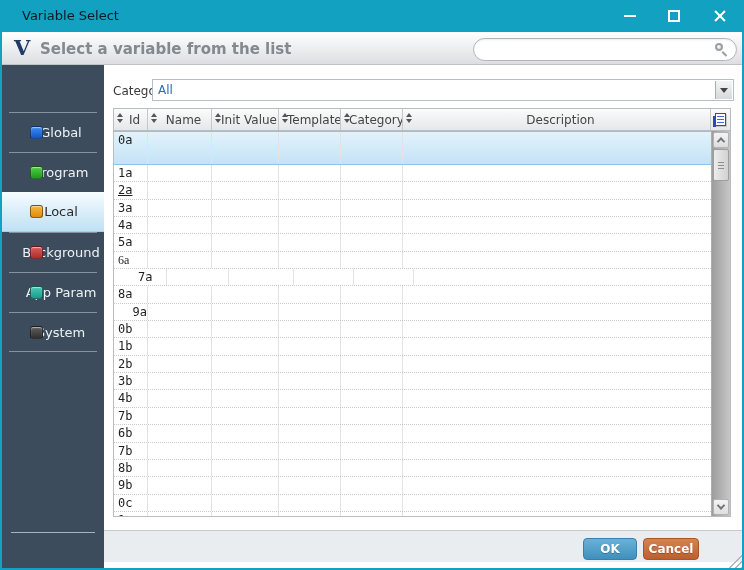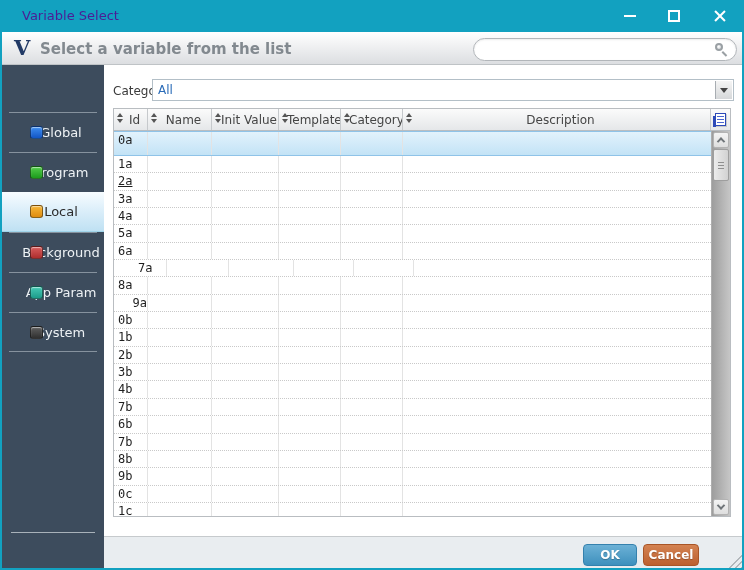--- a/index.html
+++ b/index.html
@@ -9,21 +9,21 @@
          font-family:"DejaVu Sans","Liberation Sans",sans-serif; }
 
   
   .edge { position:absolute; background:#12a1c0; z-index:50; }
   .edge.left  { left:0; top:32px; width:2px;  bottom:0; }
   .edge.right { right:0; top:32px; width:2px; bottom:0; }
   .edge.bottom{ left:0; bottom:0; height:2px; width:100%; }
 
   
   .titlebar { position:absolute; left:0; top:0; width:100%; height:32px; background:#12a1c0; }
-  .title-text { position:absolute; left:22px; top:8px; color:#4c1d95; font-size:13px; }
+  .title-text { position:absolute; left:22px; top:8px; color:#0f172a; font-size:13px; }
   .win-btn { position:absolute; top:0; width:34px; height:32px; display:flex; align-items:center; justify-content:center; cursor:pointer; }
   .win-btn.min { left:613px; } .win-btn.max { left:657px; } .win-btn.close { left:703px; }
   .ic-min { width:12px; height:2px; background:#fff; }
   .ic-max { width:12px; height:12px; border:2px solid #fff; }
   .ic-close { position:relative; width:14px; height:14px; }
   .ic-close i { position:absolute; left:0; top:6px; width:14px; height:2px; background:#fff; }
   .ic-close i:first-child { transform:rotate(45deg); }
   .ic-close i:last-child  { transform:rotate(-45deg); }
 
   
@@ -82,38 +82,38 @@
   .colpick::before { content:''; position:absolute; left:-3px; top:2px; width:3px; height:11px; background:#2c49b8; }
   .colpick::after { content:''; position:absolute; left:1px; right:1px; top:2px; height:8px;
                     background:repeating-linear-gradient(180deg,#4a66d0 0 1px,transparent 1px 3px); }
 
   .tbody { position:absolute; left:0; top:22px; width:597px; bottom:0; overflow:hidden; }
   .tr { display:flex; height:17.35px; border-bottom:1px dotted #c9c9c9; cursor:pointer; }
   .td { border-right:1px solid #e3e3e3; font-family:"DejaVu Sans Mono","Liberation Mono",monospace;
         font-size:12px; color:#1e1e1e; padding:1px 0 0 4px; overflow:hidden; white-space:nowrap; }
   .td:last-child { border-right:none; }
   .tr.selected { background:linear-gradient(180deg,#e2f2fc,#c3e3f6); border-top:1px solid #8fc3e8;
-                 border-bottom:1px solid #8fc3e8; height:25px; }
+                 border-bottom:1px solid #8fc3e8; height:34px; }
 
   
   .vscroll { position:absolute; right:0; top:22px; bottom:0; width:19px;
              background:linear-gradient(90deg,#9d9d9d,#c6c6c6); border-left:1px solid #aeaeae; }
   .sbtn { position:absolute; left:1px; right:1px; height:16px; background:linear-gradient(180deg,#f4f4f4,#dedede);
           border:1px solid #b3b3b3; border-radius:2px; display:flex; align-items:center; justify-content:center; cursor:pointer; }
   .sbtn.up { top:1px; } .sbtn.down { bottom:1px; }
   .chev { width:6px; height:6px; border-left:2px solid #6f7478; border-bottom:2px solid #6f7478; }
   .chev.up { transform:rotate(135deg) translate(1px,-1px); }
   .chev.down { transform:rotate(-45deg) translate(1px,-1px); }
   .thumb { position:absolute; left:1px; right:1px; top:18px; height:32px;
            background:linear-gradient(90deg,#ececec,#d2d2d2); border:1px solid #9e9e9e; border-radius:2px; cursor:grab; }
   .thumb::after { content:''; position:absolute; left:4px; right:4px; top:12px; height:7px;
                   background:repeating-linear-gradient(180deg,#8f8f8f 0 1px,transparent 1px 3px); }
 
   
-  .footer { position:absolute; left:104px; right:2px; bottom:2px; height:32px; background:#e9edf0; border-top:1px solid #c6cacd; }
+  .footer { position:absolute; left:104px; right:2px; bottom:8px; height:32px; background:#e9edf0; border-top:1px solid #c6cacd; }
   .btn { position:absolute; top:7px; height:22px; border-radius:4px; color:#fff; font-size:12px; font-weight:bold;
          display:flex; align-items:center; justify-content:center; cursor:pointer;
          text-shadow:0 1px 1px rgba(0,0,0,0.25); }
   .btn-ok { left:479px; width:54px; background:linear-gradient(180deg,#6cb1d6,#3e90bd); border:1px solid #3581ad; }
   .btn-cancel { left:539px; width:56px; background:linear-gradient(180deg,#d48352,#bc5f2f); border:1px solid #a85527; }
   .grip { position:absolute; right:2px; bottom:2px; width:15px; height:15px;
           background:repeating-linear-gradient(135deg,#b2b7bb 0 1px,transparent 1px 4px);
           clip-path:polygon(100% 0,100% 100%,0 100%); cursor:nwse-resize; }
 </style>
 </head>
@@ -276,21 +276,21 @@
         </div>
         <div class="tr">
           <div class="td" style="width: 34px;">5a</div>
           <div class="td" style="width: 64px;"></div>
           <div class="td" style="width: 67px;"></div>
           <div class="td" style="width: 62px;"></div>
           <div class="td" style="width: 62px;"></div>
           <div class="td" style="width: 308px;"></div>
         </div>
         <div class="tr">
-          <div class="td" style="width: 34px;">6a</div>
+          <div class="td" style="width: 34px; font-family: Liberation Serif, serif;">6a</div>
           <div class="td" style="width: 64px;"></div>
           <div class="td" style="width: 67px;"></div>
           <div class="td" style="width: 62px;"></div>
           <div class="td" style="width: 62px;"></div>
           <div class="td" style="width: 308px;"></div>
         </div>
         <div class="tr">
           <div class="td" style="width: 34px; margin-left: 20px;">7a</div>
           <div class="td" style="width: 64px;"></div>
           <div class="td" style="width: 67px;"></div>

